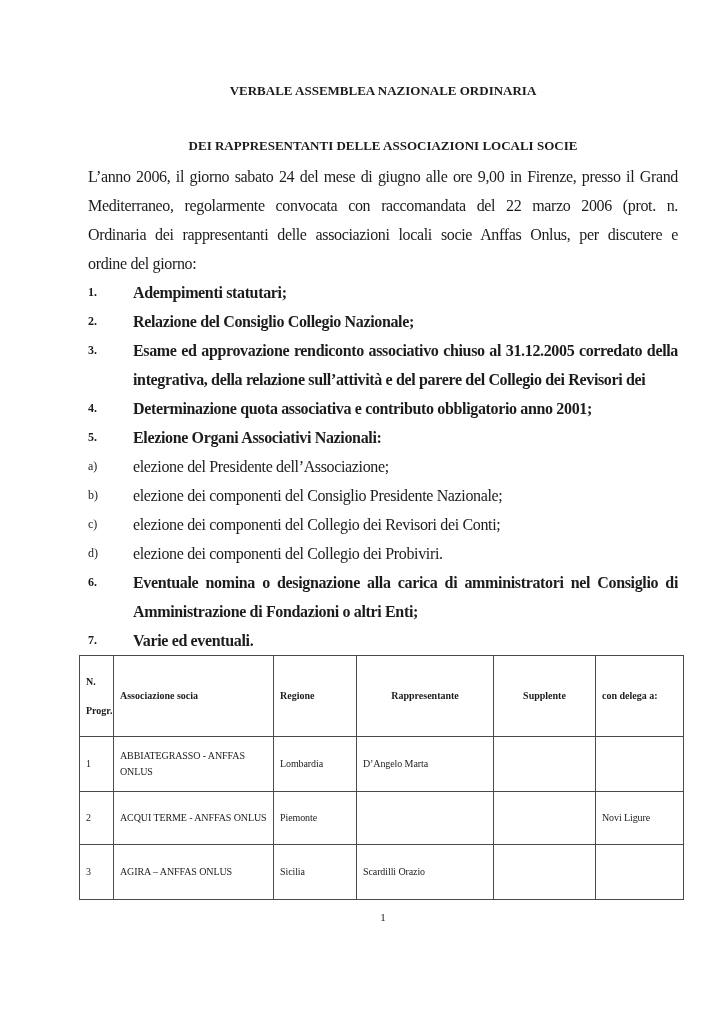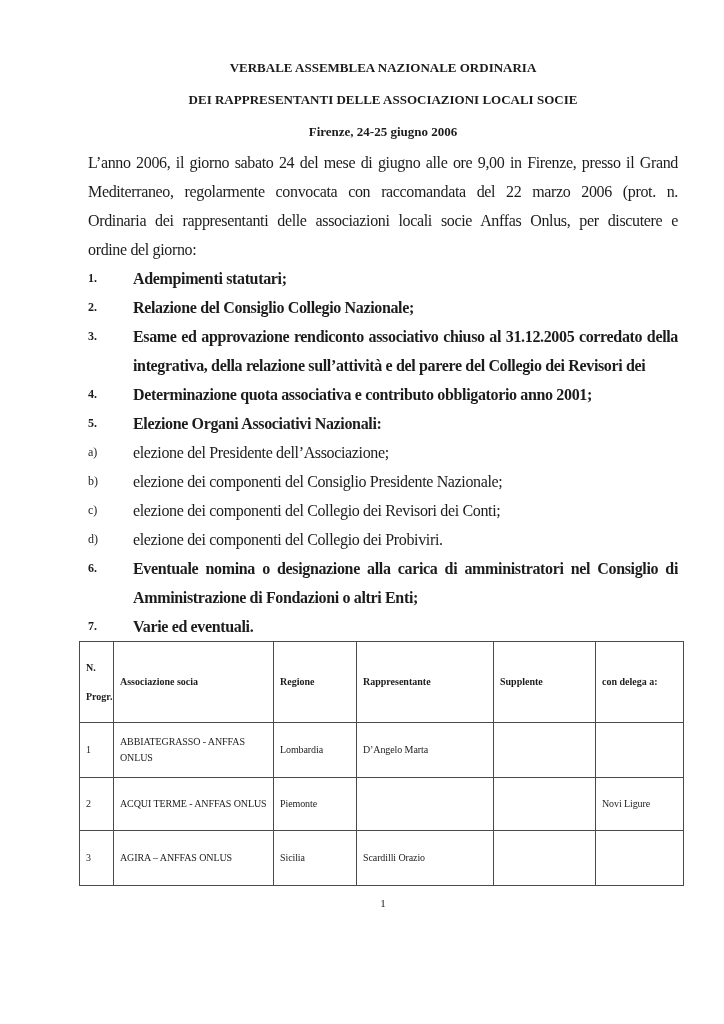--- a/index.html
+++ b/index.html
@@ -3,53 +3,52 @@
 <meta charset="utf-8">
 <style>
   html, body { margin:0; padding:0; }
   body {
     width:724px; height:1024px; background:#ffffff;
     font-family:"Liberation Serif", serif; color:#1c1c1c;
     overflow:hidden;
   }
   .content { padding:52px 46px 0 88px; }
 
-  .tline { height:32px; line-height:32px; text-align:center; font-weight:bold; font-size:13px; }
+  .tline { height:32px; line-height:32px; text-align:center; font-weight:bold; font-size:13px;margin-top:23px; }
 
   .ln { height:29px; line-height:29px; font-size:16px; letter-spacing:-0.35px; overflow:hidden; }
   .just { text-align:justify; text-align-last:justify; text-justify:inter-word; }
 
   .aitem { position:relative; padding-left:45px; }
   .anum  { position:absolute; left:0; top:0; height:29px; line-height:29px; font-size:12px; }
   .bold  { font-weight:bold; }
 
   table.att { border-collapse:collapse; table-layout:fixed; width:604px; margin-left:-9px; }
   .att col.c0{width:34px} .att col.c1{width:160px} .att col.c2{width:83px}
   .att col.c3{width:137px} .att col.c4{width:102px} .att col.c5{width:88px}
   .att th, .att td {
     border:1px solid #4a4a4a; font-size:10px; padding:2px 6px;
     vertical-align:middle; overflow:hidden; text-align:left;
   }
   .att th { font-weight:bold; line-height:20px; }
-  .att th.ctr { }
+  .att th.ctr { text-align:center; }
   .att th.pre { white-space:pre-line; line-height:29px; }
   .att td { line-height:16px; letter-spacing:-0.1px; }
   .att td.b { font-weight:normal; }
   tr.hrow{height:81px} tr.r0{height:55px} tr.r1{height:53px} tr.r2{height:55px}
 
   .pgnum { margin-top:11px; text-align:center; font-size:11px; }
 </style>
 </head>
 <body>
 
 <div class="content">
 
   <div class="tline">VERBALE ASSEMBLEA NAZIONALE ORDINARIA</div>
   <div class="tline">DEI RAPPRESENTANTI DELLE ASSOCIAZIONI LOCALI SOCIE</div>
-  <div class="tline">Firenze, 24-25 giugno 2006</div>
 
   <div>
     <div class="ln just">L’anno 2006, il giorno sabato 24 del mese di giugno alle ore 9,00 in Firenze, presso il Grand Hotel</div>
     <div class="ln just">Mediterraneo, regolarmente convocata con raccomandata del 22 marzo 2006 (prot. n. 844/RS/eb), si è riunita,</div>
     <div class="ln just">Ordinaria dei rappresentanti delle associazioni locali socie Anffas Onlus, per discutere e deliberare sul seguente</div>
     <div class="ln">ordine del giorno:</div>
   </div>
 
   <div>
     <div class="aitem bold">

